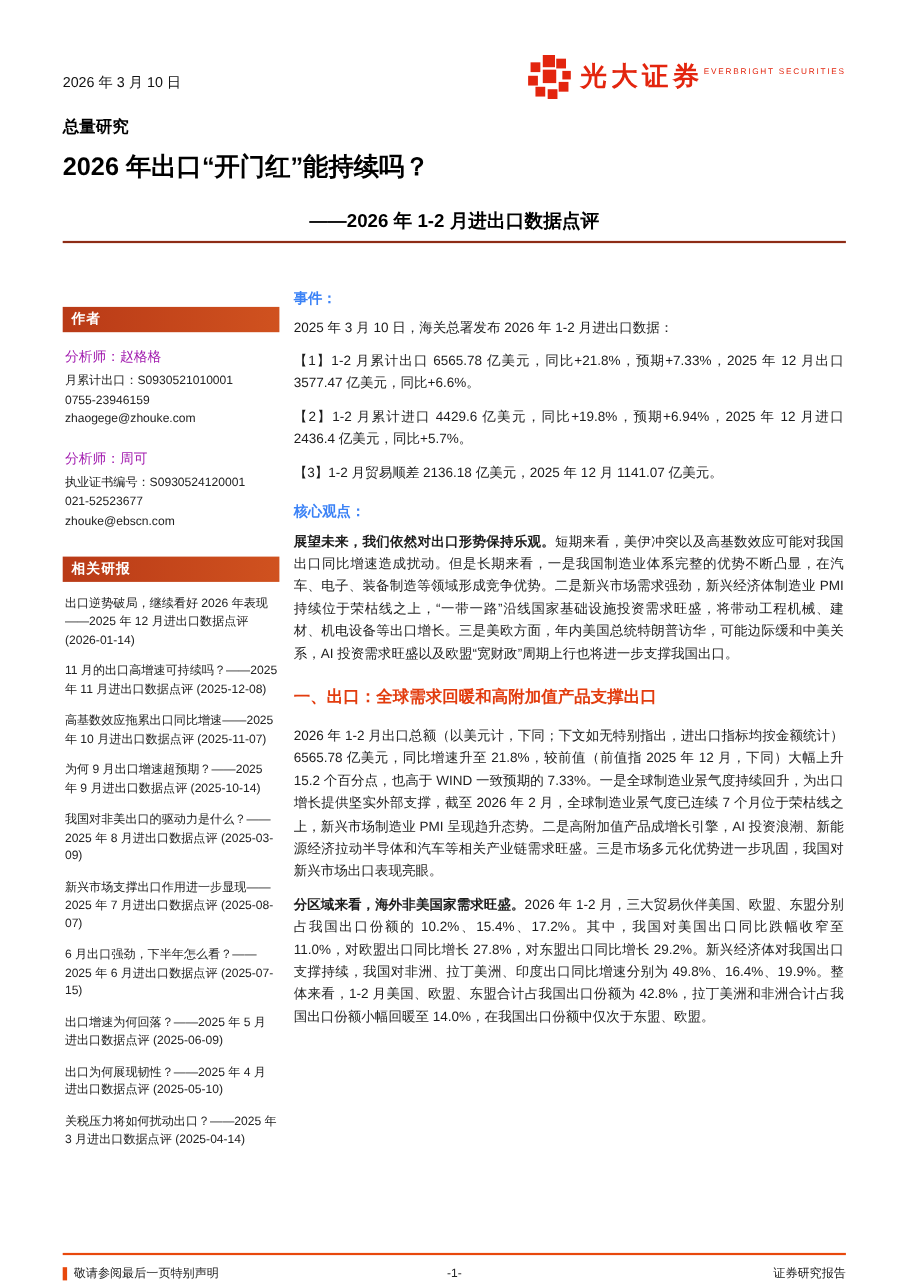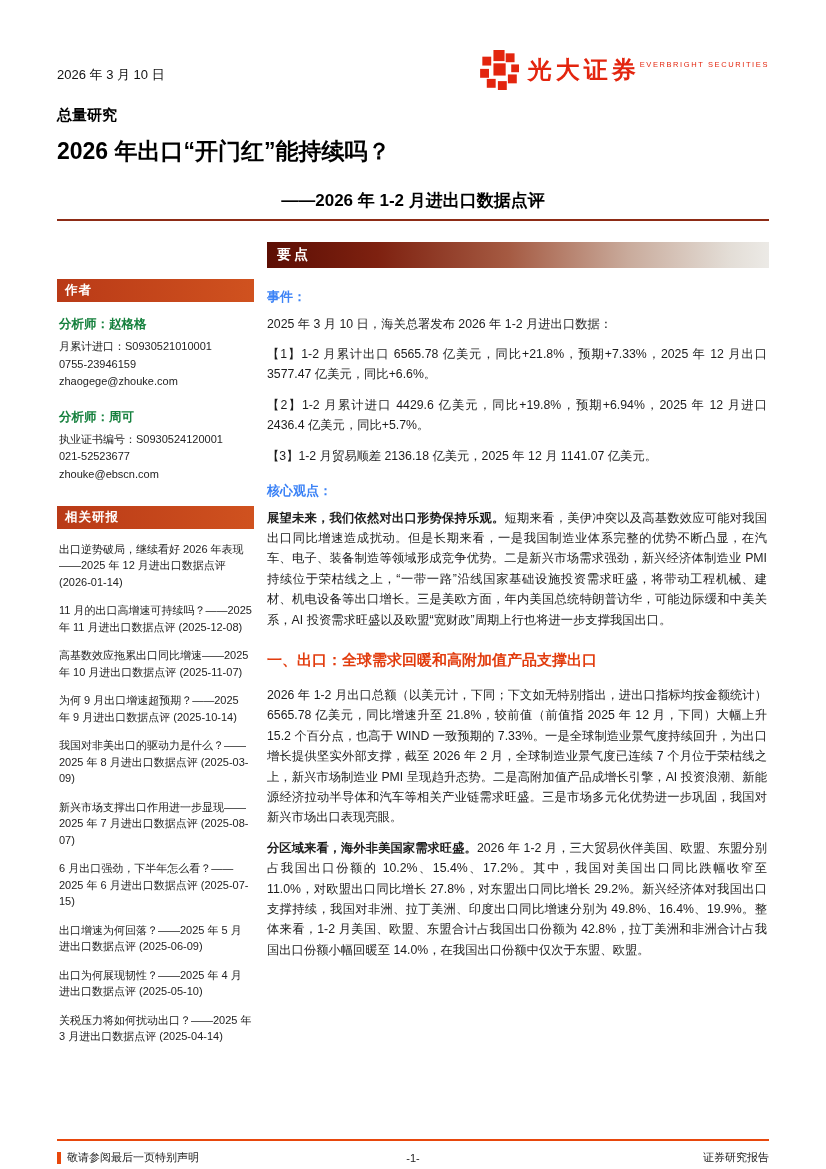--- a/index.html
+++ b/index.html
@@ -33,21 +33,21 @@
   .right-col { flex:1; margin-left:13px; min-width:0; }
 
   
   .side-header {
     background:linear-gradient(to right,#b93a17,#d0521f);
     color:#fff; font-size:12.5px; font-weight:bold;
     padding:3px 8px; letter-spacing:1px;
   }
   .authors { padding:12px 2px 6px 2px; font-size:11px; line-height:1.6; color:#222; }
   .author-card { margin-bottom:16px; }
-  .author-name { font-size:12.5px; font-weight:bold; margin-bottom:4px; color:#15803d; }
+  .author-name { font-size:12.5px; font-weight:normal; margin-bottom:4px; color:#a21caf; }
   .reports { padding:12px 2px 0 2px; font-size:11px; line-height:1.5; color:#222; }
   .report-item { margin-bottom:12px; }
 
   
   .summary-bar {
     height:26px; display:flex; align-items:center; padding-left:10px;
     background:linear-gradient(90deg,#5c0e04 0%, #7e2110 22%, #a55a42 48%, #c9ab9c 72%, #e3ddd6 92%, #eceae6 100%);
     color:#ffffff; font-size:14px; font-weight:bold; letter-spacing:3px;
   }
   .content { padding:18px 2px 0 0; font-size:12.3px; line-height:1.66; text-align:justify; color:#1c1c1c; }
@@ -105,21 +105,21 @@
   <div class="title-rule"></div>
 
   <div class="columns">
 
     <div class="left-col">
       <div class="side-header">作者</div>
 
       <div class="authors">
         <div class="author-card">
           <div class="author-name">分析师：赵格格</div>
-          <div>月累计进口：S0930521010001</div>
+          <div>月累计出口：S0930521010001</div>
           <div>0755-23946159</div>
           <div>zhaogege@zhouke.com</div>
         </div>
         <div class="author-card">
           <div class="author-name">分析师：周可</div>
           <div>执业证书编号：S0930524120001</div>
           <div>021-52523677</div>
           <div>zhouke@ebscn.com</div>
         </div>
       </div>
@@ -134,23 +134,20 @@
         <div class="report-item">我国对非美出口的驱动力是什么？——2025 年 8 月进出口数据点评 (2025-03-09)</div>
         <div class="report-item">新兴市场支撑出口作用进一步显现——2025 年 7 月进出口数据点评 (2025-08-07)</div>
         <div class="report-item">6 月出口强劲，下半年怎么看？——2025 年 6 月进出口数据点评 (2025-07-15)</div>
         <div class="report-item">出口增速为何回落？——2025 年 5 月进出口数据点评 (2025-06-09)</div>
         <div class="report-item">出口为何展现韧性？——2025 年 4 月进出口数据点评 (2025-05-10)</div>
         <div class="report-item">关税压力将如何扰动出口？——2025 年 3 月进出口数据点评 (2025-04-14)</div>
       </div>
     </div>
 
     <div class="right-col">
-      <div class="summary-bar">
-        <span>要点</span>
-      </div>
 
       <div class="content">
         <div class="red-label">事件：</div>
         <div class="para">2025 年 3 月 10 日，海关总署发布 2026 年 1-2 月进出口数据：</div>
         <div class="para">【1】1-2 月累计出口 6565.78 亿美元，同比+21.8%，预期+7.33%，2025 年 12 月出口 3577.47 亿美元，同比+6.6%。</div>
         <div class="para">【2】1-2 月累计进口 4429.6 亿美元，同比+19.8%，预期+6.94%，2025 年 12 月进口 2436.4 亿美元，同比+5.7%。</div>
         <div class="para">【3】1-2 月贸易顺差 2136.18 亿美元，2025 年 12 月 1141.07 亿美元。</div>
 
         <div class="red-label gap-above">核心观点：</div>
         <p class="para"><span class="lead">展望未来，我们依然对出口形势保持乐观。</span><span>短期来看，美伊冲突以及高基数效应可能对我国出口同比增速造成扰动。但是长期来看，一是我国制造业体系完整的优势不断凸显，在汽车、电子、装备制造等领域形成竞争优势。二是新兴市场需求强劲，新兴经济体制造业 PMI 持续位于荣枯线之上，“一带一路”沿线国家基础设施投资需求旺盛，将带动工程机械、建材、机电设备等出口增长。三是美欧方面，年内美国总统特朗普访华，可能边际缓和中美关系，AI 投资需求旺盛以及欧盟“宽财政”周期上行也将进一步支撑我国出口。</span></p>

